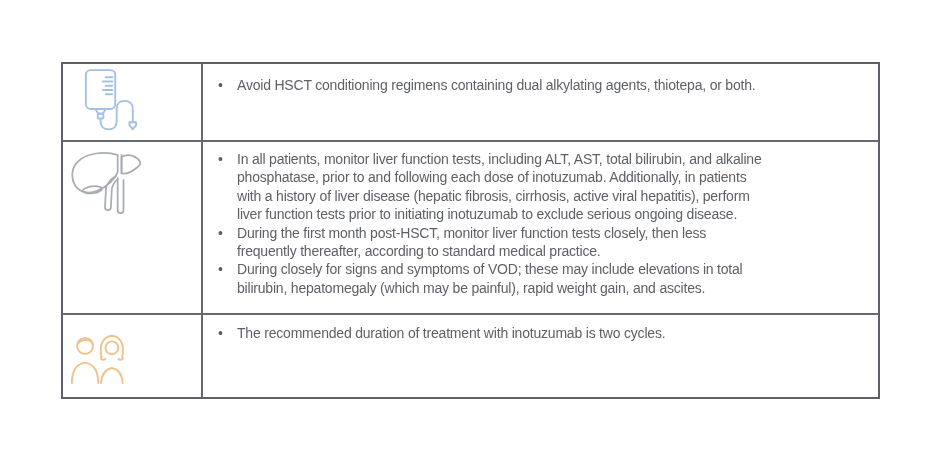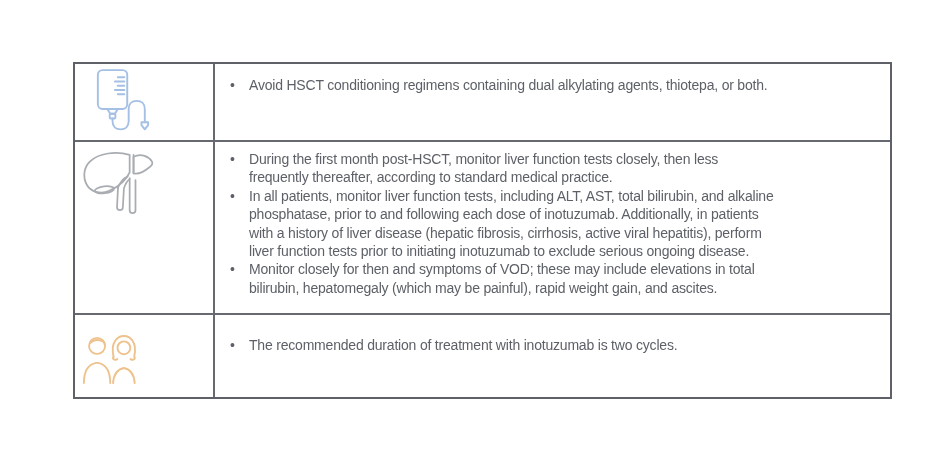--- a/index.html
+++ b/index.html
@@ -7,37 +7,37 @@
   .page {
     position: relative;
     width: 940px;
     height: 462px;
     background: #ffffff;
     font-family: "Liberation Sans", "DejaVu Sans", sans-serif;
     overflow: hidden;
   }
   .gtable {
     position: absolute;
-    left: 73px;
+    left: 61px;
     top: 62px;
     width: 819px;
     border: 2px solid #5e6268;
     display: grid;
     grid-template-columns: 140px 675px;
     grid-template-rows: 78px 173px 82px;
     background: #ffffff;
   }
   .cell { overflow: hidden; }
   .icon-cell { border-right: 2px solid #666a70; }
   .row1 { border-bottom: 2px solid #666a70; }
   .row2 { border-bottom: 2px solid #666a70; }
   .text-cell { padding: 0 4px 0 0; }
   .text-cell.row1 { padding-top: 12px; }
   .text-cell.row2 { padding-top: 8px; }
-  .text-cell.row3 { padding-top: 21px; }
+  .text-cell.row3 { padding-top: 9px; }
   ul.bullets {
     margin: 0; padding: 0; list-style: none;
   }
   ul.bullets li {
     position: relative;
     padding-left: 34px;
     color: #5d6167;
     font-size: 14px;
     line-height: 18.4px;
     letter-spacing: -0.2px;
@@ -93,27 +93,27 @@
           <ellipse cx="24" cy="42" rx="10" ry="3.5" transform="rotate(-7 24 42)"></ellipse>
           <path d="M38,40 L37,60 a3,3 0 0 0 6,0 L44,42"></path>
           <path d="M50,30 L50,63 a3,3 0 0 0 6,0 L56,32"></path>
           <path d="M44,41 Q46,34 50,31"></path>
           <path d="M38,40 C40,34 44,30 48,28"></path>
         </svg>
       </span>
     </div>
     <div class="cell text-cell row2">
       <ul class="bullets">
-        <li>During the first month post-HSCT, monitor liver function tests closely, then less
-frequently thereafter, according to standard medical practice.</li>
         <li>In all patients, monitor liver function tests, including ALT, AST, total bilirubin, and alkaline
 phosphatase, prior to and following each dose of inotuzumab. Additionally, in patients
 with a history of liver disease (hepatic fibrosis, cirrhosis, active viral hepatitis), perform
 liver function tests prior to initiating inotuzumab to exclude serious ongoing disease.</li>
-        <li>Monitor closely for then and symptoms of VOD; these may include elevations in total
+        <li>During the first month post-HSCT, monitor liver function tests closely, then less
+frequently thereafter, according to standard medical practice.</li>
+        <li>During closely for signs and symptoms of VOD; these may include elevations in total
 bilirubin, hepatomegaly (which may be painful), rapid weight gain, and ascites.</li>
       </ul>
     </div>
 
     <div class="cell icon-cell row3">
       <span class="icon-wrap people-pos">
         <svg width="64" height="53" viewBox="0 0 68 56" stroke="#eec28d" stroke-width="2" stroke-linecap="round" stroke-linejoin="round">
           <circle cx="16" cy="12.5" r="8.5"></circle>
           <path d="M8.5,9.5 Q13,4.5 21,7 Q24,8 24.3,11"></path>
           <path d="M2,52 Q2,33 15,30.5 L17,30.5 Q30,33 30,52"></path>

